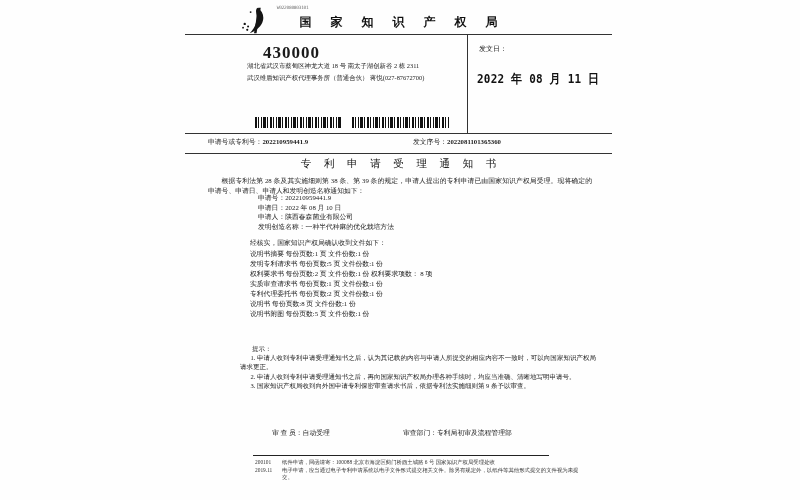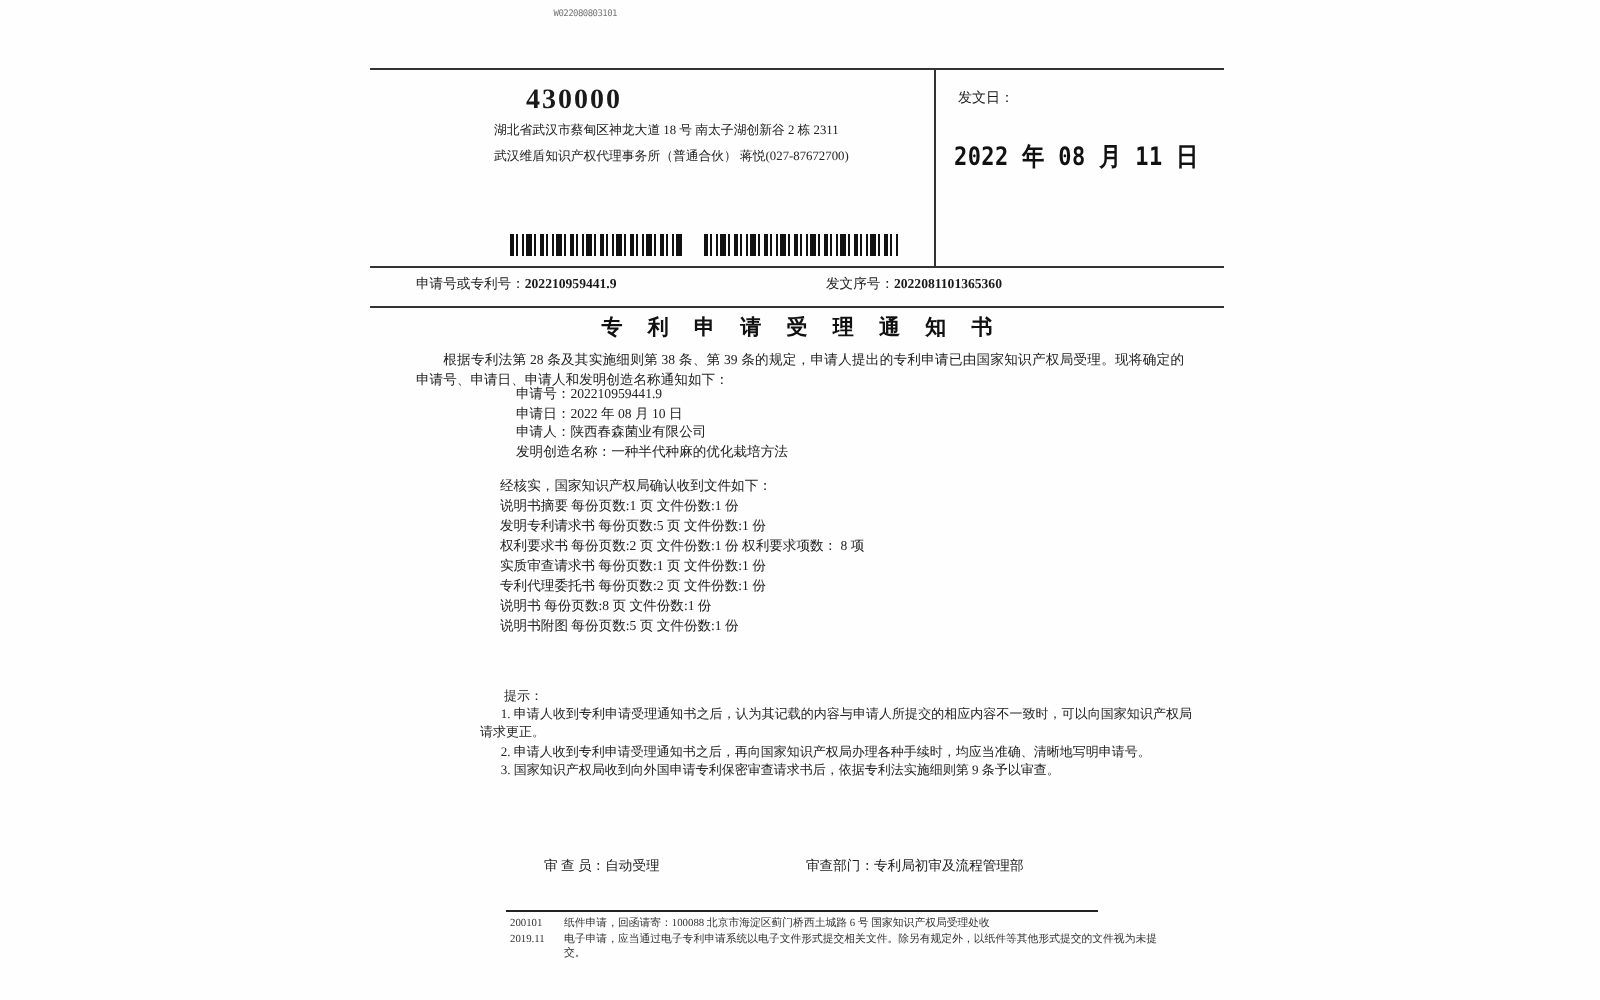--- a/index.html
+++ b/index.html
@@ -19,42 +19,42 @@
     position:absolute;left:0;right:0;top:8px;text-align:center;
     font-size:12px;font-weight:bold;letter-spacing:8px;text-indent:8px;color:#111;
   }
   .rule{position:absolute;left:0;width:427px;border-top:1px solid #333;}
   .rule.r1{top:34px;}
   .rule.r2{top:133px;}
   .rule.r3{top:153px;}
   
   .addr-section{position:absolute;left:0;top:35px;width:427px;height:98px;}
   .v-divider{position:absolute;left:282px;top:0;height:98px;border-left:1px solid #333;}
-  .postal{position:absolute;left:78px;top:8px;font-size:14px;font-weight:bold;letter-spacing:1px;font-family:"Liberation Serif",serif;}
+  .postal{position:absolute;left:78px;top:8px;font-size:17px;font-weight:bold;letter-spacing:1px;font-family:"Liberation Serif",serif;}
   .addr1{position:absolute;left:62px;top:27px;width:215px;font-size:6.4px;line-height:8px;color:#222;}
   .addr2{position:absolute;left:62px;top:39px;width:215px;font-size:6.4px;color:#222;}
   .barcode{position:absolute;top:82px;height:11px;
     background:repeating-linear-gradient(90deg,#111 0 2px,#fff 2px 3px,#111 3px 4px,#fff 4px 6px,#111 6px 7px,#fff 7px 8px,#111 8px 11px,#fff 11px 12px,#111 12px 13px,#fff 13px 15px);}
   .barcode.b1{left:70px;width:86px;}
   .barcode.b2{left:167px;width:97px;}
   .issue-label{position:absolute;left:294px;top:9px;font-size:7px;font-family:Liberation Mono, monospace;}
   .issue-date{
     position:absolute;left:292px;top:36px;font-size:11px;font-weight:bold;
     font-family:"DejaVu Sans Mono",monospace;letter-spacing:0.2px;transform:scaleY(1.15);color:#111;
   }
   
   .numbers-row{position:absolute;left:0;top:137px;width:427px;font-size:6.8px;}
   .numbers-row .lbl{color:#222;}
   .numbers-row .val{font-weight:bold;}
   .app-no-group{position:absolute;left:23px;top:0;}
   .dispatch-group{position:absolute;left:228px;top:0;}
   
   .doc-title{
     position:absolute;left:0;right:0;top:157px;text-align:center;
-    font-size:10.5px;font-weight:bold;letter-spacing:5px;text-indent:5px;color:#111;
+    font-size:10.5px;font-weight:normal;letter-spacing:5px;text-indent:5px;color:#111;
   }
   
   .body-para{
     position:absolute;left:23px;top:176px;width:384px;font-size:6.8px;line-height:9.6px;
     text-indent:2em;text-align:justify;color:#222;
   }
   .fields{position:absolute;left:73px;top:193px;width:330px;font-size:6.8px;line-height:9.6px;color:#222;}
   .confirm-line{position:absolute;left:65px;top:238px;width:340px;font-size:6.8px;color:#222;}
   .doc-list{position:absolute;left:65px;top:249px;width:350px;font-size:6.8px;line-height:10px;color:#222;}
   
@@ -73,20 +73,34 @@
   .footer .ftext{flex:1;}
 </style>
 </head>
 <body>
 
 <div class="page">
   <div class="print-code">W022080803101</div>
 
   <div class="content">
 
+    <div class="header">
+      <span class="logo">
+        <svg width="34" height="27" viewBox="0 0 40 32">
+          <path d="M24 1 C31 5 33 13 29 20 C26 25 21 29 15 31 C21 25 24 18 23 10 C22.6 6.5 21.5 3.5 24 1 Z" fill="#151515"></path>
+          <path d="M25 1 L28 1 L23 31 L20 31 Z" fill="#151515"></path>
+          <circle cx="9" cy="20" r="1.4" fill="#151515"></circle>
+          <circle cx="13" cy="23" r="1.2" fill="#151515"></circle>
+          <circle cx="7" cy="24.5" r="1.1" fill="#151515"></circle>
+          <circle cx="12" cy="27" r="1.3" fill="#151515"></circle>
+          <circle cx="16" cy="6" r="1.1" fill="#151515"></circle>
+        </svg>
+      </span>
+      <div class="header-title">国 家 知 识 产 权 局</div>
+    </div>
 
     <div class="rule r1"></div>
 
     <div class="addr-section">
       <div class="postal">430000</div>
       <div class="addr1">湖北省武汉市蔡甸区神龙大道 18 号  南太子湖创新谷 2 栋 2311</div>
       <div class="addr2">武汉维盾知识产权代理事务所（普通合伙）  蒋悦(027-87672700)</div>
       <div class="barcode b1"></div>
       <div class="barcode b2"></div>
       <div class="v-divider"></div>

